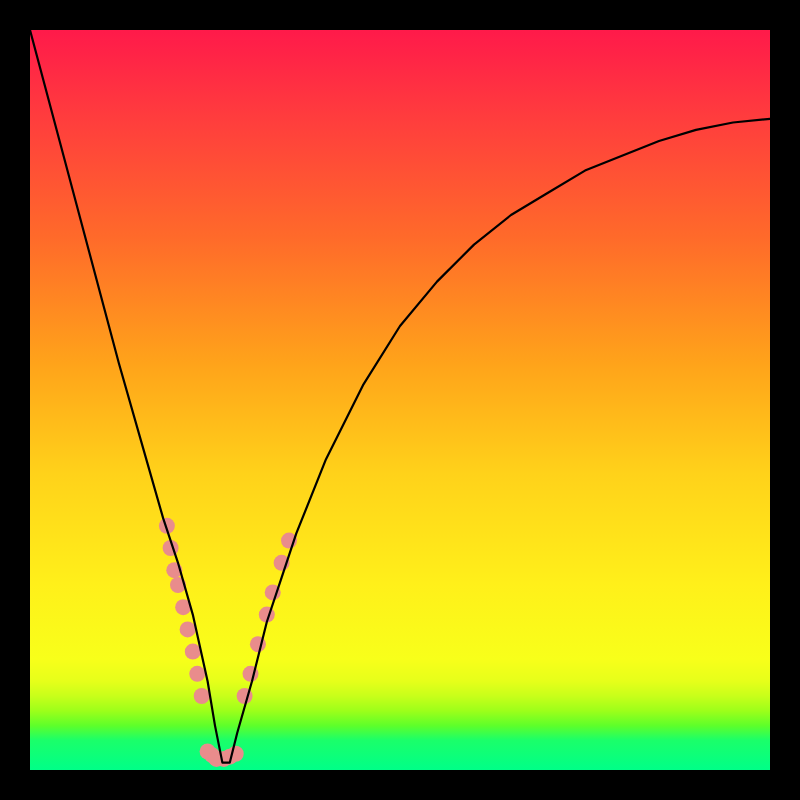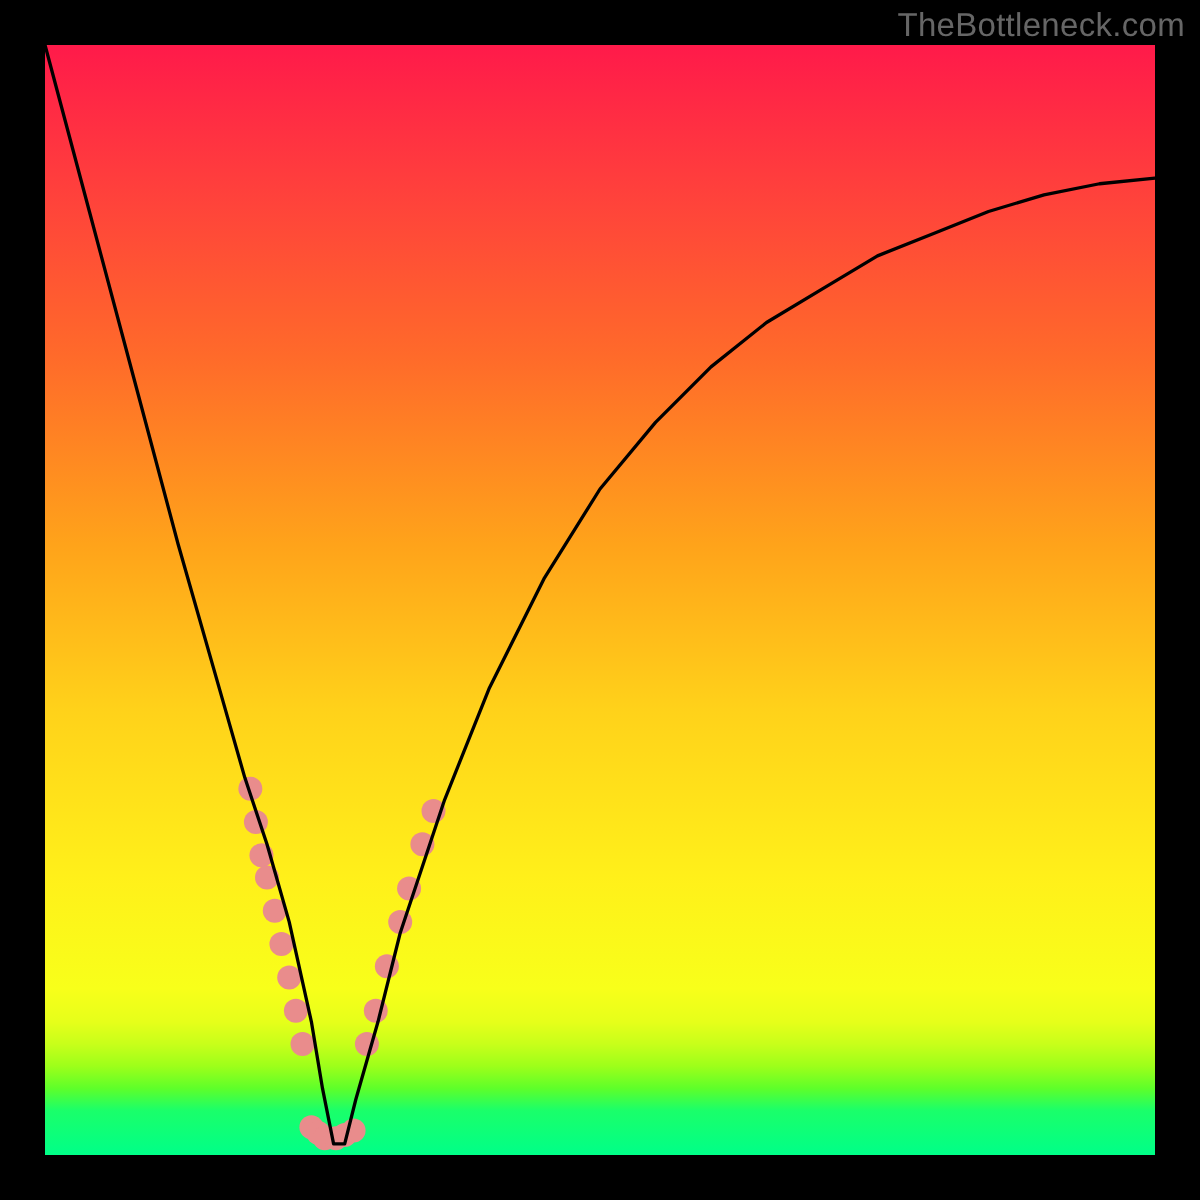--- a/index.html
+++ b/index.html
@@ -55,21 +55,20 @@
     top: 0;
     width: 740px;
     height: 740px;
     overflow: visible;
   }
 </style>
 </head>
 <body>
 
 <div class="outer">
-  <div class="watermark">TheBottleneck.com</div>
 
   <div class="plot">
     <svg class="overlay" viewBox="0 0 740 740">
       <g id="dots-layer">
           <circle cx="136.90" cy="495.80" r="8" fill="#e98c8c"></circle>
           <circle cx="140.60" cy="518.00" r="8" fill="#e98c8c"></circle>
           <circle cx="144.30" cy="540.20" r="8" fill="#e98c8c"></circle>
           <circle cx="148.00" cy="555.00" r="8" fill="#e98c8c"></circle>
           <circle cx="153.18" cy="577.20" r="8" fill="#e98c8c"></circle>
           <circle cx="157.62" cy="599.40" r="8" fill="#e98c8c"></circle>

